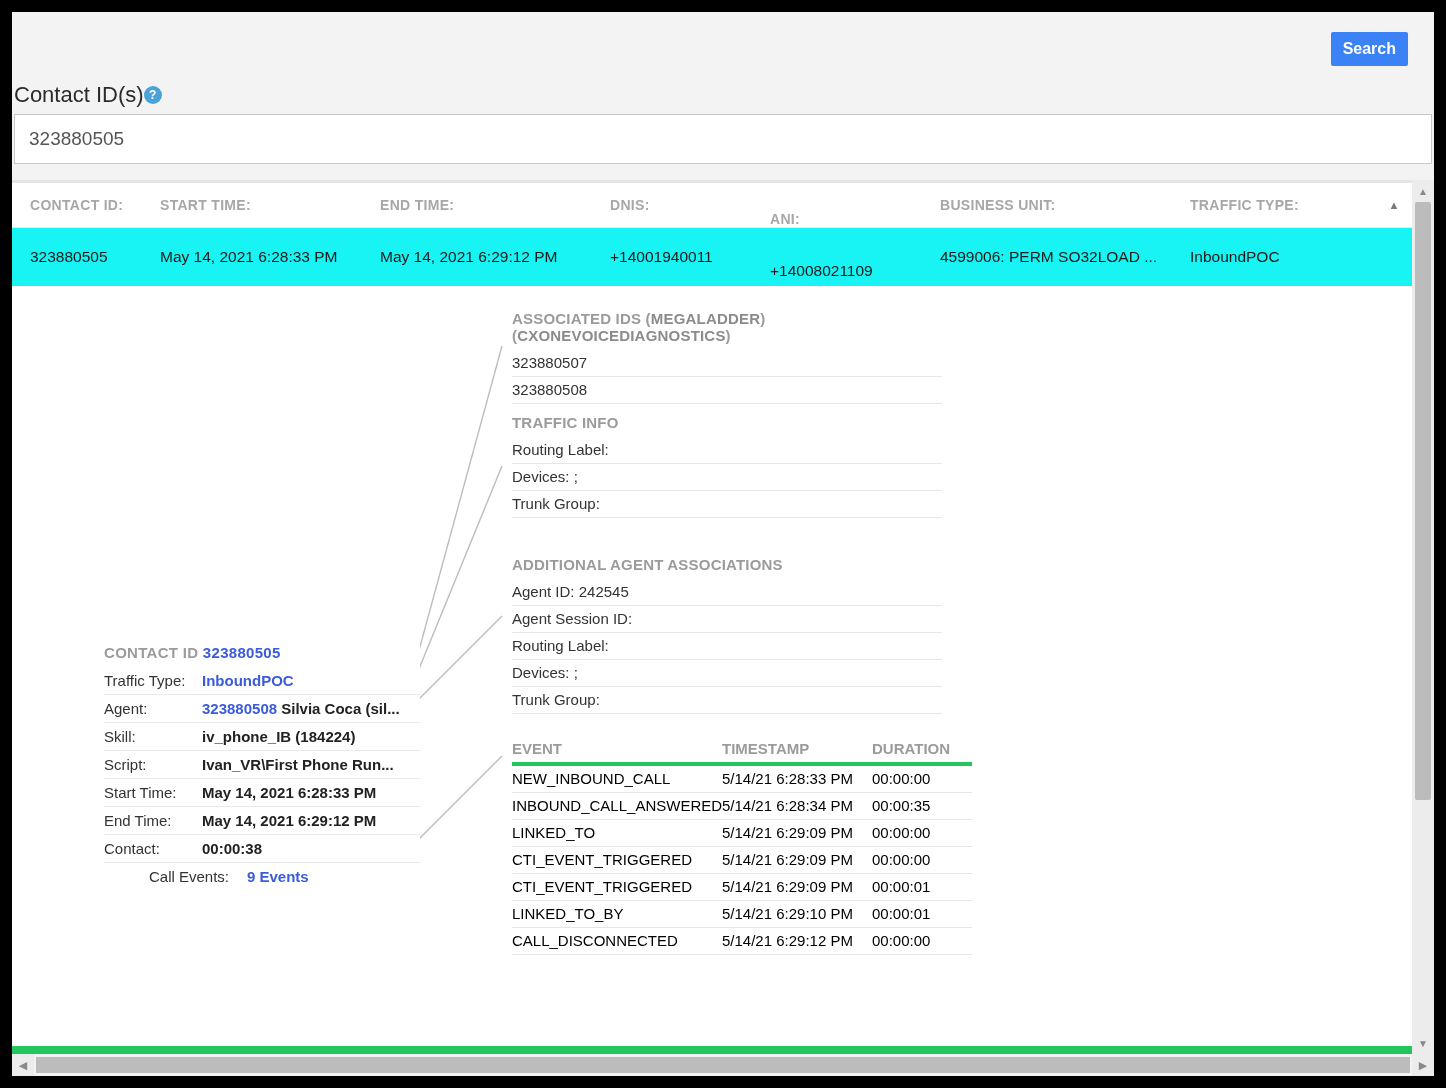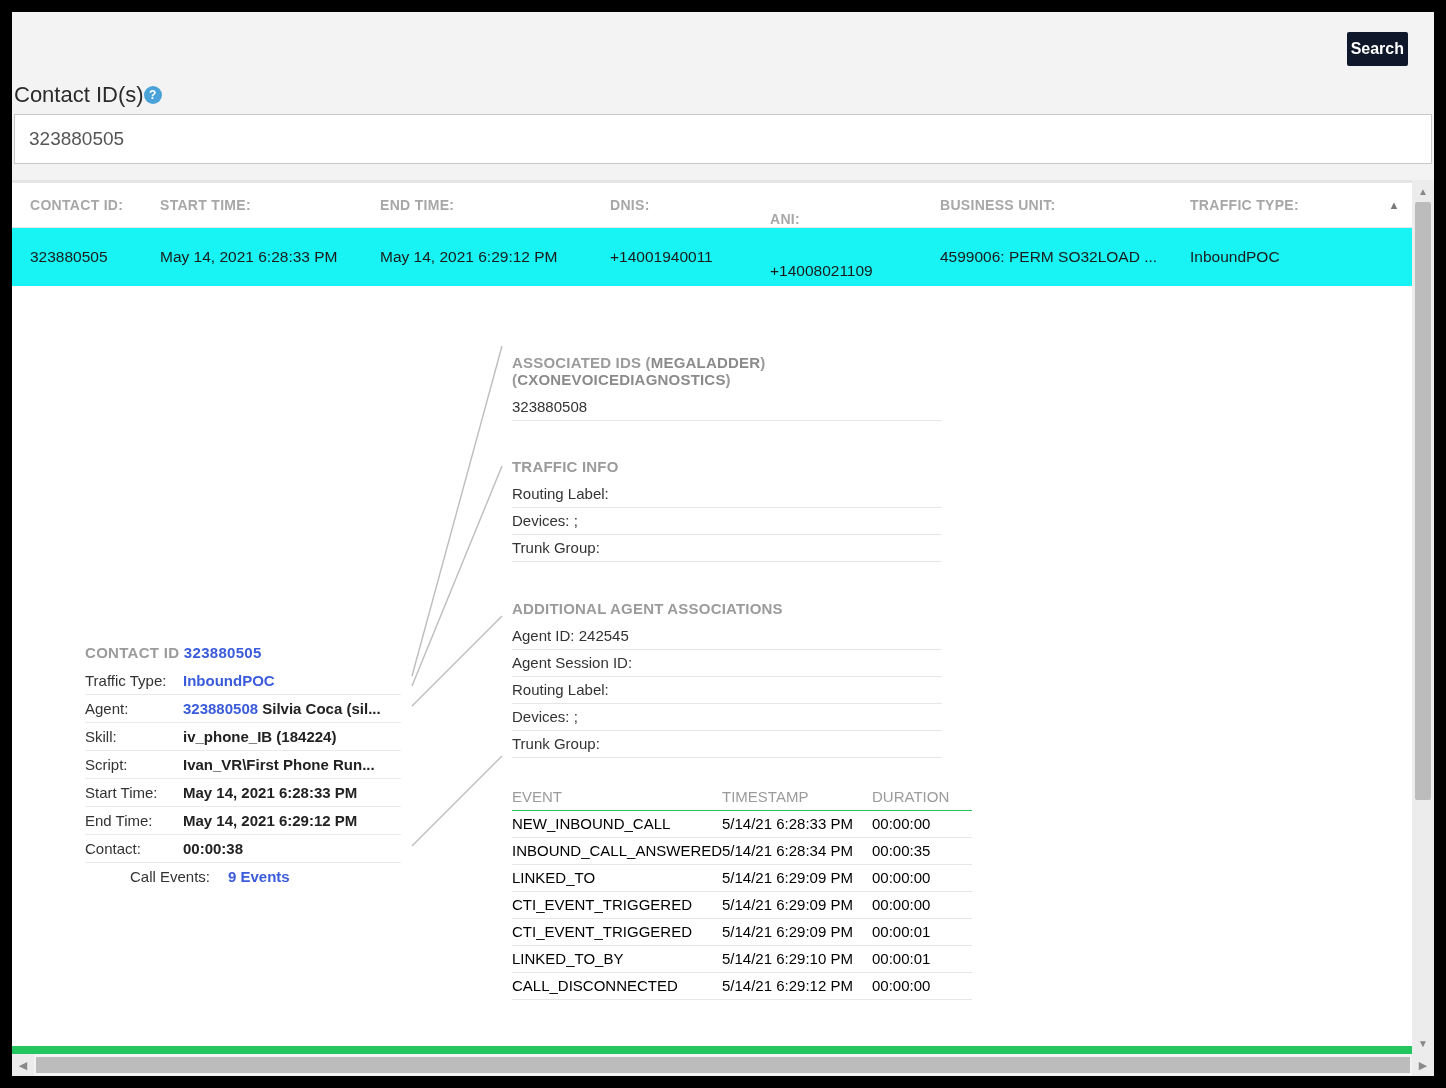--- a/index.html
+++ b/index.html
@@ -18,24 +18,24 @@
     overflow: hidden;
   }
   .topbar {
     height: 52px;
     display: flex;
     justify-content: flex-end;
     align-items: flex-start;
     padding: 20px 26px 0 0;
   }
   .search-btn {
-    background: #0f172a;
+    background: #3b82f6;
     color: #fff;
     border: none;
-    padding: 8px 4px;
+    padding: 8px 12px;
     font-size: 16px;
     font-weight: 600;
     border-radius: 2px;
     cursor: pointer;
   }
   .label-row {
     display: flex;
     align-items: center;
     padding: 18px 8px 6px 2px;
   }
@@ -107,21 +107,21 @@
   .detail-area {
     position: relative;
     background: #fff;
     height: 760px;
     margin-top: 0;
   }
 
   
   .contact-card {
     position: absolute;
-    left: 73px; top: 358px;
+    left: 92px; top: 358px;
     width: 316px;
     background: #fff;
   }
   .card-title {
     color: #9b9b9b;
     font-weight: 700;
     font-size: 15px;
     letter-spacing: .3px;
     padding-bottom: 6px;
   }
@@ -149,36 +149,35 @@
     position: absolute;
     left: 500px;
     width: 430px;
   }
   .panel-title {
     color: #9b9b9b;
     font-weight: 700;
     font-size: 15px;
     letter-spacing: .2px;
     padding-bottom: 6px;
-    margin-top: 44px;
   }
   .panel-title .em { font-weight: 800; color:#8b8b8b; }
   .prow {
     border-bottom: 1px solid #e6e6e6;
     padding: 4px 0 5px 0;
     font-size: 15px;
     color: #333;
   }
   .panel.assoc { top: 24px; }
   .panel.traffic { top: 128px; }
   .panel.agent { top: 270px; }
   .panel.events { top: 450px; width: 460px; }
 
   .ev-head, .ev-row { display: flex; font-size: 15px; padding: 4px 0 5px 0; border-bottom: 1px solid #e6e6e6; }
-  .ev-head { color:#9b9b9b; font-weight:400; border-bottom: 1px solid #22c55e; margin-top: 48px; }
+  .ev-head { color:#9b9b9b; font-weight:700; border-bottom: 4px solid #22c55e; }
   .ev-col-e { width: 210px; }
   .ev-col-t { width: 150px; }
   .ev-col-d { width: 90px; }
 
   
   svg.connectors {
     position: absolute;
     left: 0; top: 0;
     width: 100%; height: 100%;
     pointer-events: none;
@@ -315,20 +314,21 @@
         <div class="card-row">
             <div class="k">Call Events:</div>
             <div class="v link">9 Events</div>
           </div>
       </div>
 
       <div class="panel assoc">
         <div class="panel-title">
           <span>ASSOCIATED IDS (</span><span class="em">MEGALADDER</span><span>) (</span><span class="em">CXONEVOICEDIAGNOSTICS</span><span>)</span>
         </div>
+        <div class="prow">323880507</div>
         <div class="prow">323880508</div>
       </div>
 
       <div class="panel traffic">
         <div class="panel-title">TRAFFIC INFO</div>
         <div class="prow">Routing Label:</div>
         <div class="prow">Devices: ;</div>
         <div class="prow">Trunk Group:</div>
       </div>
 

